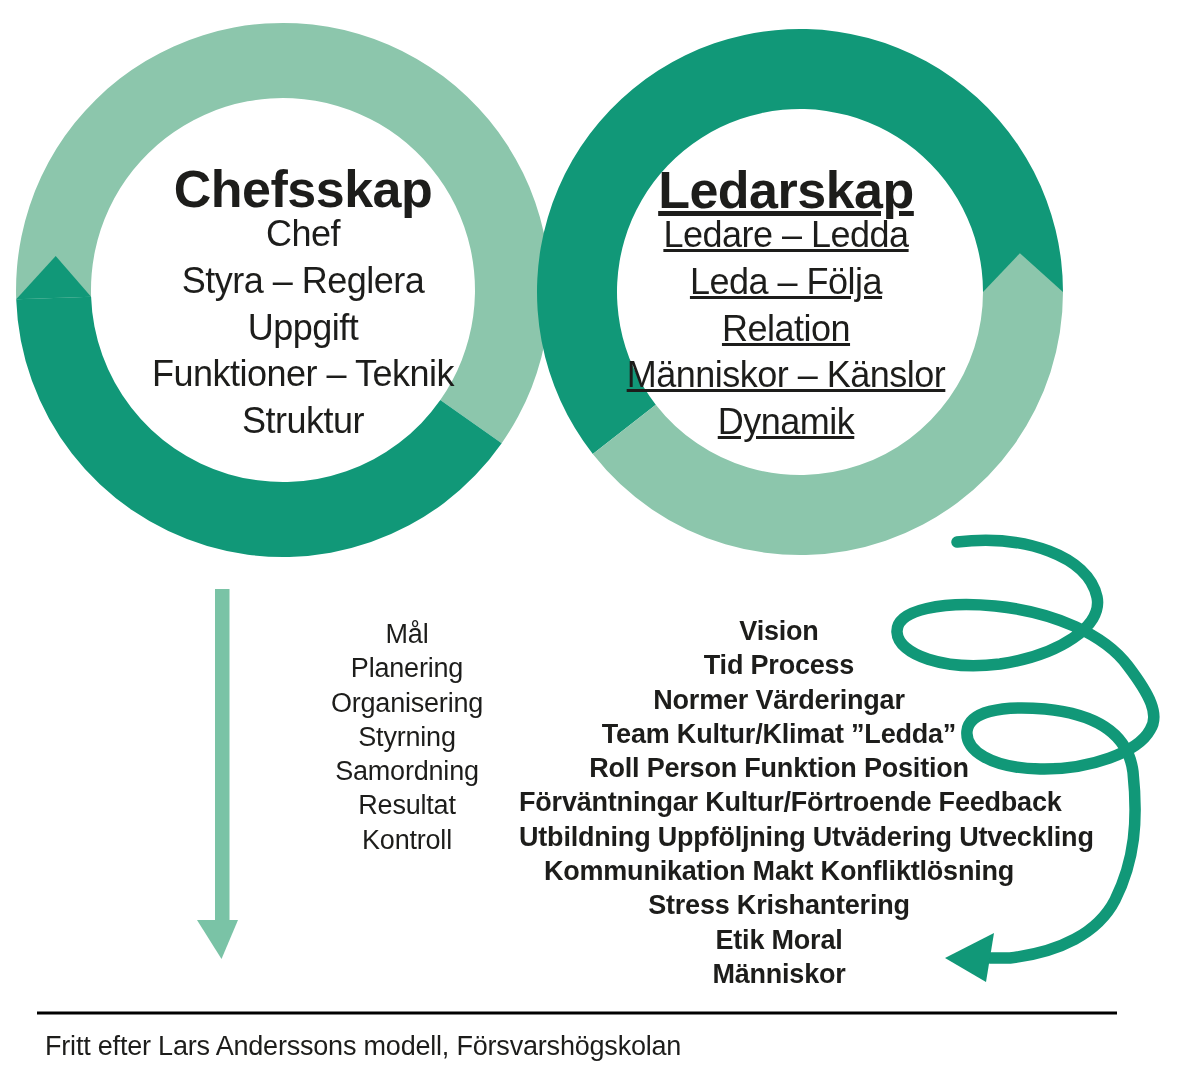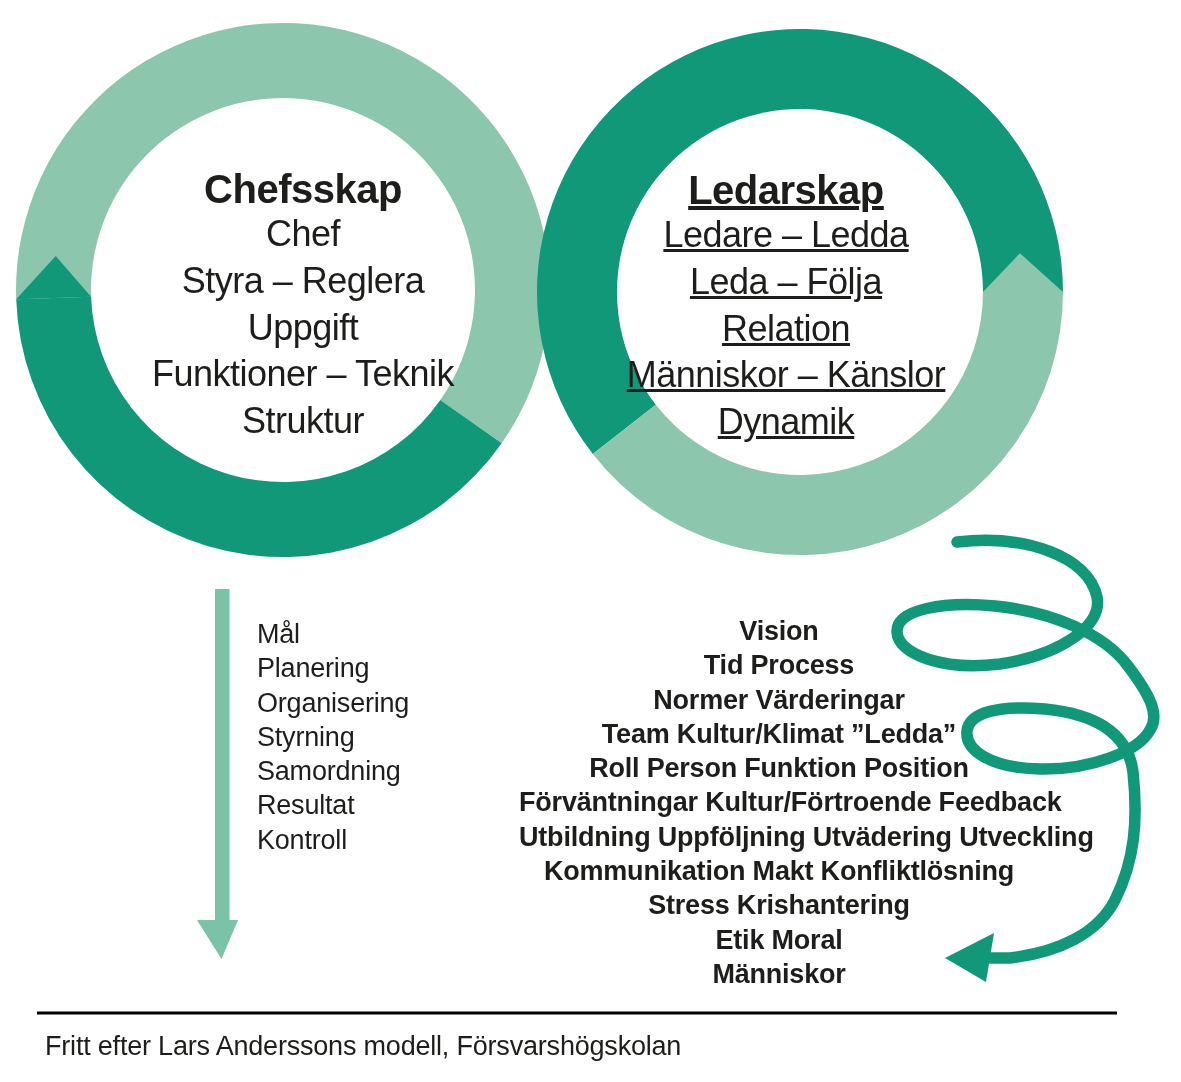--- a/index.html
+++ b/index.html
@@ -3,24 +3,24 @@
 <meta charset="utf-8">
 <style>
   html,body{margin:0;padding:0;background:#fff;}
   #stage{
     position:relative;width:1181px;height:1082px;background:#fff;overflow:hidden;
     font-family:"Liberation Sans",sans-serif;color:var(--text,#1d1d1b);
   }
   #gfx{position:absolute;left:0;top:0;width:1181px;height:1082px;}
   .textlayer{position:absolute;z-index:2;}
   .circle-block{text-align:center;}
-  .circle-title{font-size:40px;font-weight:bold;line-height:44px;letter-spacing:-0.5px;}
+  .circle-title{font-size:52px;font-weight:bold;line-height:44px;letter-spacing:-0.5px;}
   .circle-items .li{font-size:36px;line-height:46.8px;letter-spacing:-0.5px;white-space:nowrap;}
   .small-list .li{font-size:27px;line-height:34.3px;letter-spacing:-0.2px;white-space:nowrap;}
-  .left-align{text-align:left;}
+  .left-align{text-align:center;}
   .center-align{text-align:center;}
   .caption{font-size:27px;letter-spacing:-0.2px;white-space:nowrap;}
   .fill-dark{fill:var(--dark-green,#119878);}
   .fill-light{fill:var(--light-green,#8cc6ac);}
   .fill-arrow{fill:var(--arrow-green,#7ac3a6);}
   .stroke-dark{stroke:var(--dark-green,#119878);fill:none;}
 </style>
 </head>
 <body>
 

